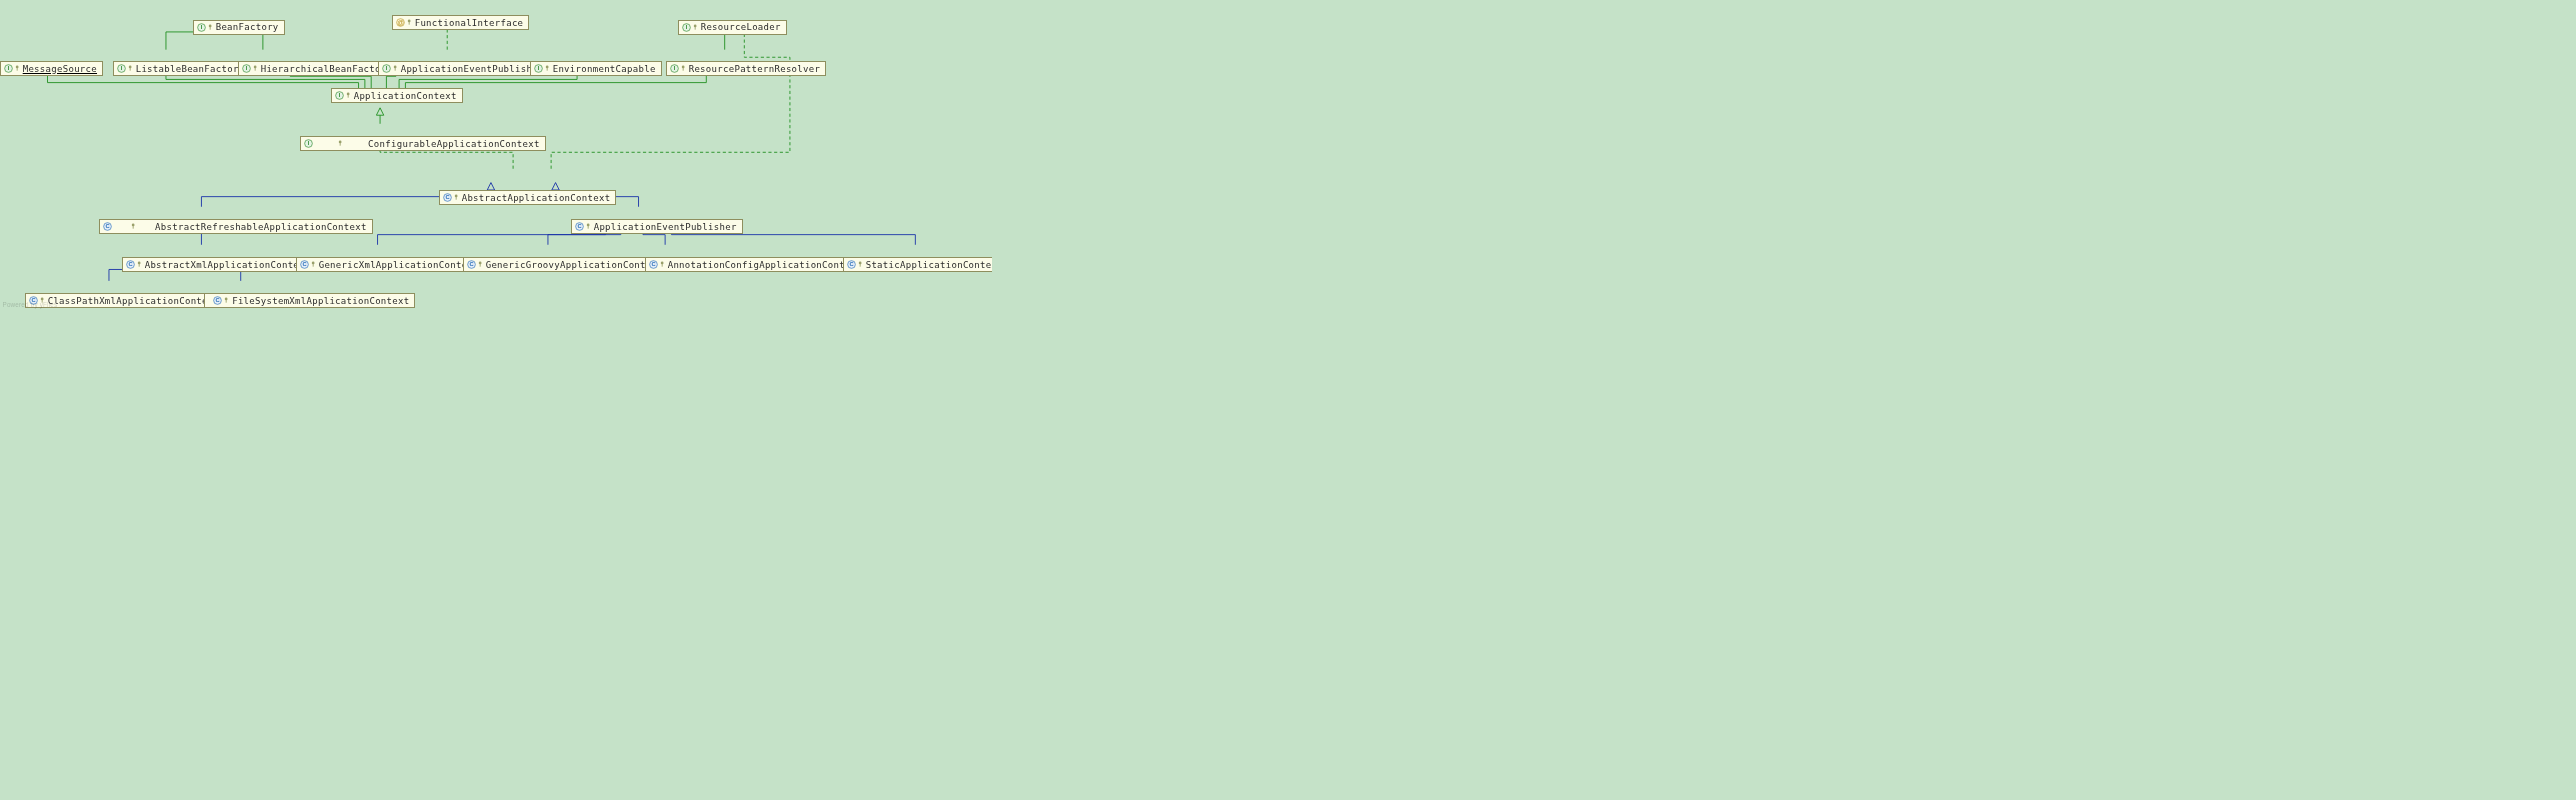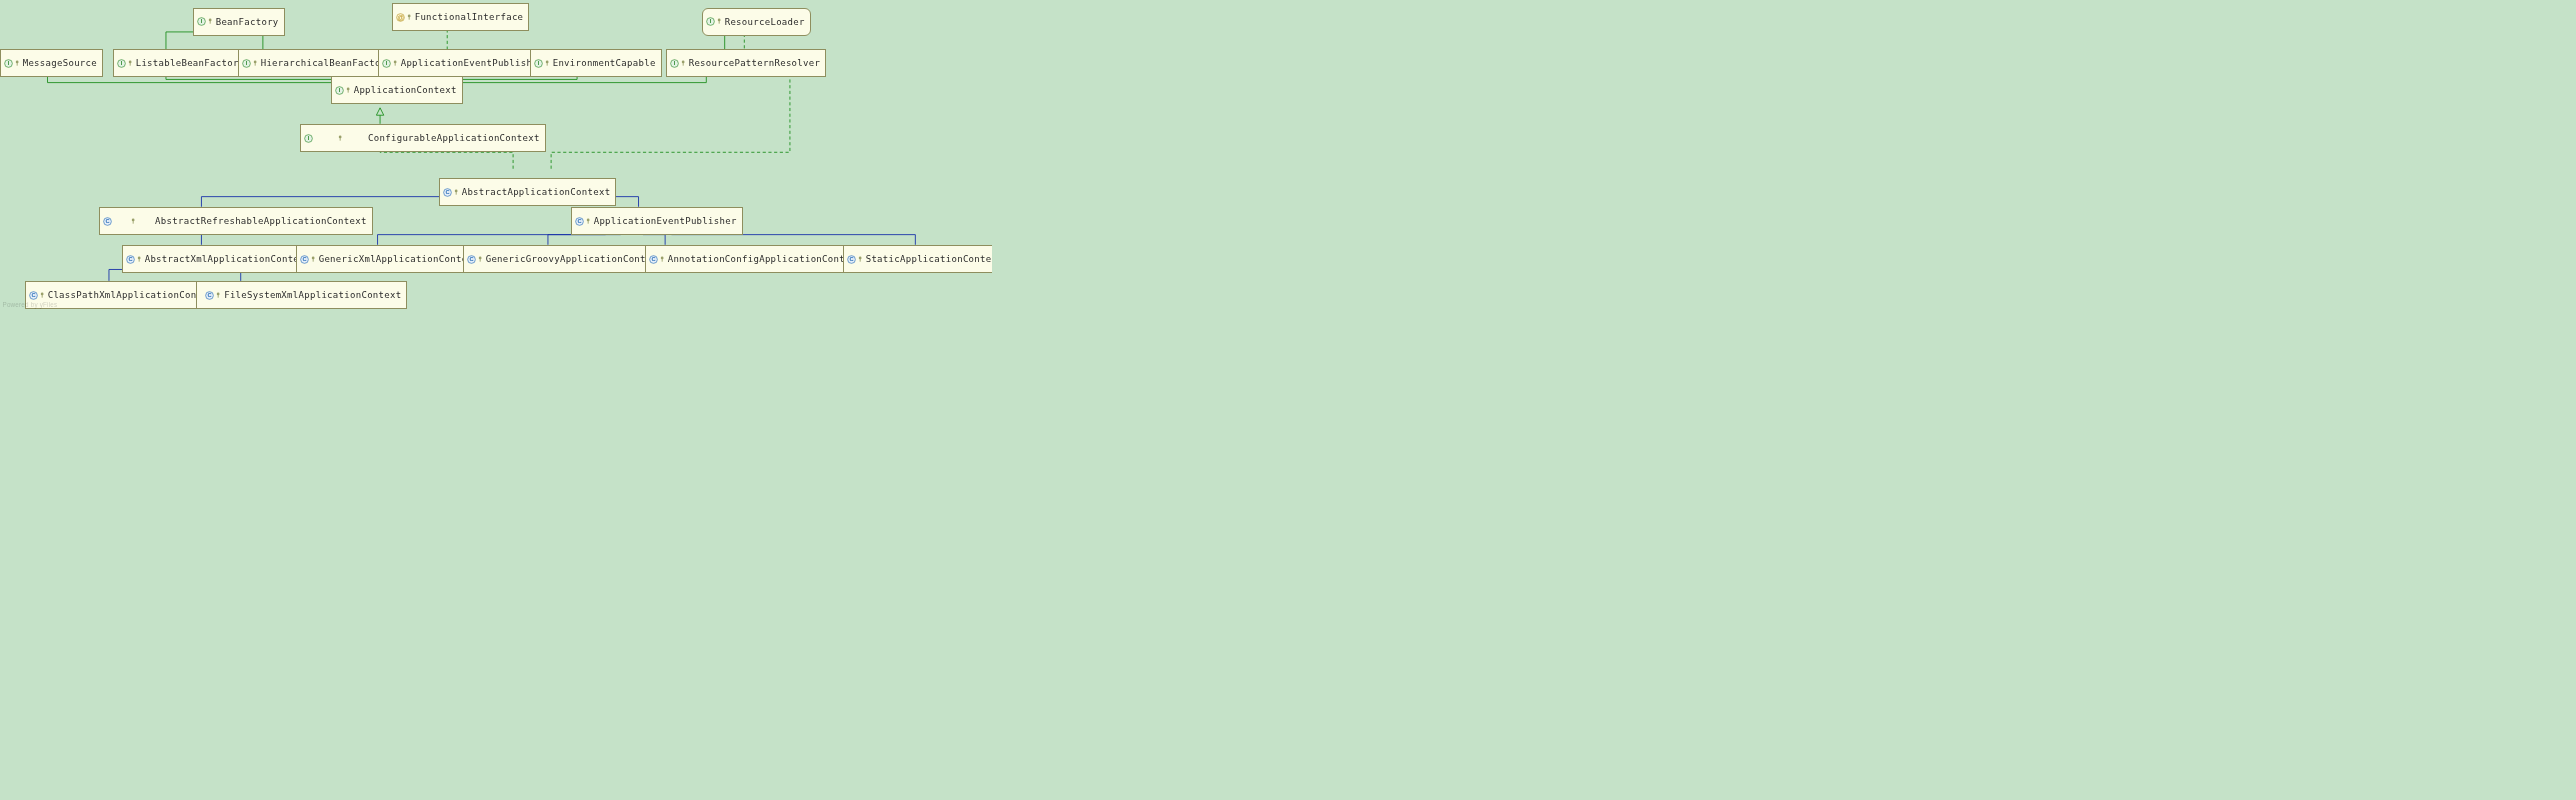--- a/index.html
+++ b/index.html
@@ -16,21 +16,22 @@
   .node {
     position: absolute;
     background: #fcfce8;
     border: 0.6px solid #8e8e5e;
     padding: 1.9px 5px 1.9px 2.5px;
     white-space: nowrap;
     display: flex;
     align-items: center;
     gap: 1.3px;
     box-sizing: border-box;
-    height: 28px;
+    height: 15px;
+    margin-top: 12px;
   }
   .node .label {
     color: #2b2b2b;
     letter-spacing: 0.3px;
   }
   .icon {
     width: 9px;
     height: 9px;
     display: inline-flex;
     align-items: center;
@@ -135,37 +136,37 @@
       </svg>
     </span>
   <span class="pin">
       <svg width="6.3" height="6.3" viewBox="0 0 10 10">
         <circle cx="5" cy="3" r="2.2" fill="#9aa06a"></circle>
         <rect x="4.3" y="4" width="1.4" height="5" fill="#9aa06a"></rect>
       </svg>
     </span>
   <span class="label">FunctionalInterface</span>
 </div>
-<div class="node" style="left:702px; top:7.6px;border-radius:6px;">
+<div class="node" style="left:678px; top:7.6px;">
   <span class="icon">
       <svg width="9" height="9" viewBox="0 0 14 14" style="font-size:14px">
         <circle cx="7" cy="7" r="6" fill="#e4f3e4" stroke="#2f8a2f"></circle>
         <text x="7" y="10" text-anchor="middle" font-size="9" font-family="sans-serif" fill="#2f8a2f" font-weight="bold">I</text>
       </svg>
     </span>
   <span class="pin">
       <svg width="6.3" height="6.3" viewBox="0 0 10 10">
         <circle cx="5" cy="3" r="2.2" fill="#9aa06a"></circle>
         <rect x="4.3" y="4" width="1.4" height="5" fill="#9aa06a"></rect>
       </svg>
     </span>
   <span class="label">ResourceLoader</span>
 </div>
 
-<div class="node" style="left:0; top:49px;">
+<div class="node" style="left:0; top:49px;text-decoration:underline;">
   <span class="icon">
       <svg width="9" height="9" viewBox="0 0 14 14" style="font-size:14px">
         <circle cx="7" cy="7" r="6" fill="#e4f3e4" stroke="#2f8a2f"></circle>
         <text x="7" y="10" text-anchor="middle" font-size="9" font-family="sans-serif" fill="#2f8a2f" font-weight="bold">I</text>
       </svg>
     </span>
   <span class="pin">
       <svg width="6.3" height="6.3" viewBox="0 0 10 10">
         <circle cx="5" cy="3" r="2.2" fill="#9aa06a"></circle>
         <rect x="4.3" y="4" width="1.4" height="5" fill="#9aa06a"></rect>
@@ -412,21 +413,21 @@
       </svg>
     </span>
   <span class="pin">
       <svg width="6.3" height="6.3" viewBox="0 0 10 10">
         <circle cx="5" cy="3" r="2.2" fill="#9aa06a"></circle>
         <rect x="4.3" y="4" width="1.4" height="5" fill="#9aa06a"></rect>
       </svg>
     </span>
   <span class="label">ClassPathXmlApplicationContext</span>
 </div>
-<div class="node" style="left:196px; top:281px;padding-left:8px;">
+<div class="node" style="left:204px; top:281px;padding-left:8px;">
   <span class="icon">
       <svg width="9" height="9" viewBox="0 0 14 14" style="font-size:14px">
         <circle cx="7" cy="7" r="6" fill="#e4eef8" stroke="#2a6fb8"></circle>
         <text x="7" y="10" text-anchor="middle" font-size="9" font-family="sans-serif" fill="#2a6fb8" font-weight="bold">C</text>
       </svg>
     </span>
   <span class="pin">
       <svg width="6.3" height="6.3" viewBox="0 0 10 10">
         <circle cx="5" cy="3" r="2.2" fill="#9aa06a"></circle>
         <rect x="4.3" y="4" width="1.4" height="5" fill="#9aa06a"></rect>

